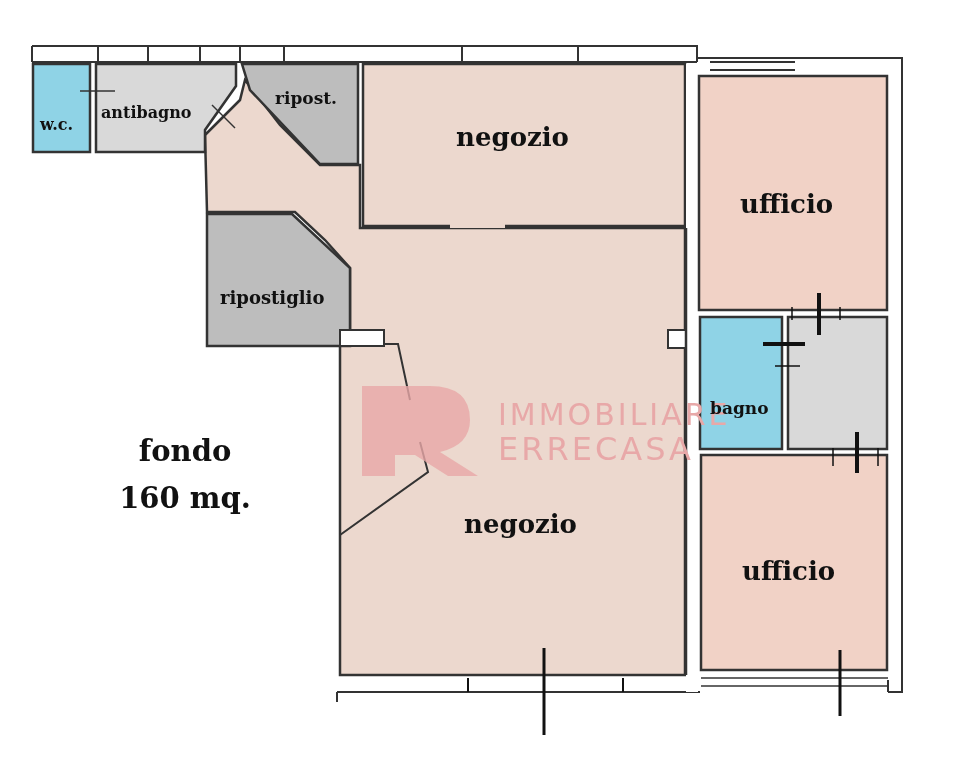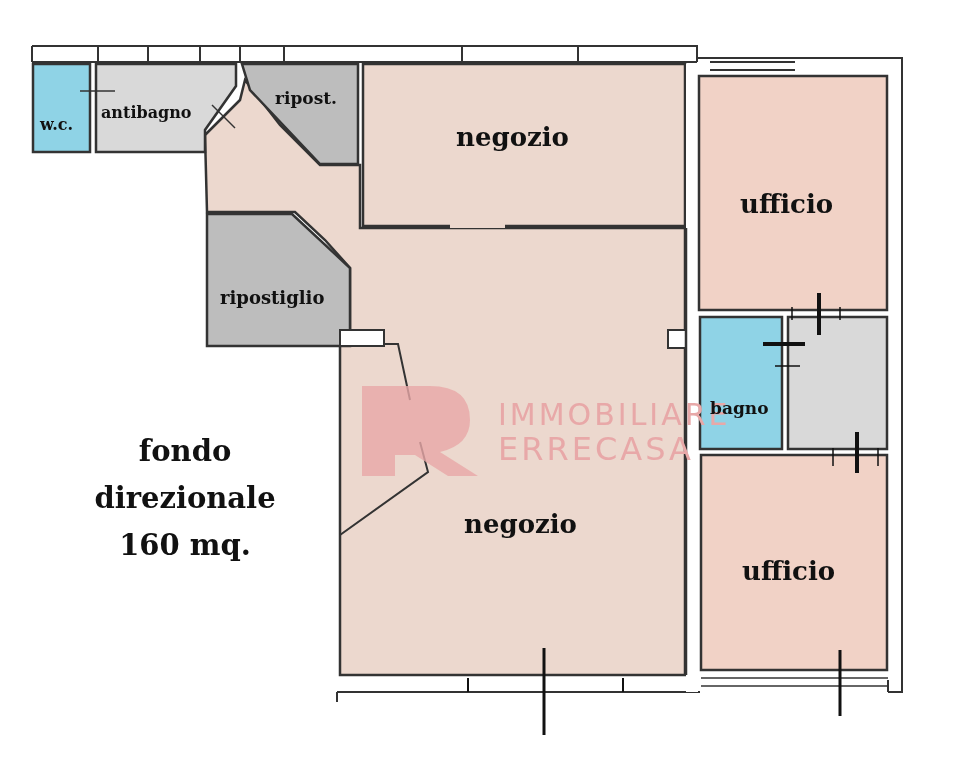--- a/index.html
+++ b/index.html
@@ -104,15 +104,14 @@
   <text class="lbl" x="456" y="146" font-size="26">negozio</text>
   <text class="lbl" x="220" y="304" font-size="18">ripostiglio</text>
   <text class="lbl" x="740" y="213" font-size="26">ufficio</text>
   <text class="lbl" x="710" y="414" font-size="17">bagno</text>
   <text class="lbl" x="464" y="533" font-size="26">negozio</text>
   <text class="lbl" x="742" y="580" font-size="26">ufficio</text>
 </svg>
 
 <div class="desc">
   <div>fondo</div>
-  <div>direzionale</div>
   <div>160 mq.</div>
 </div>
 
 </body></html>

